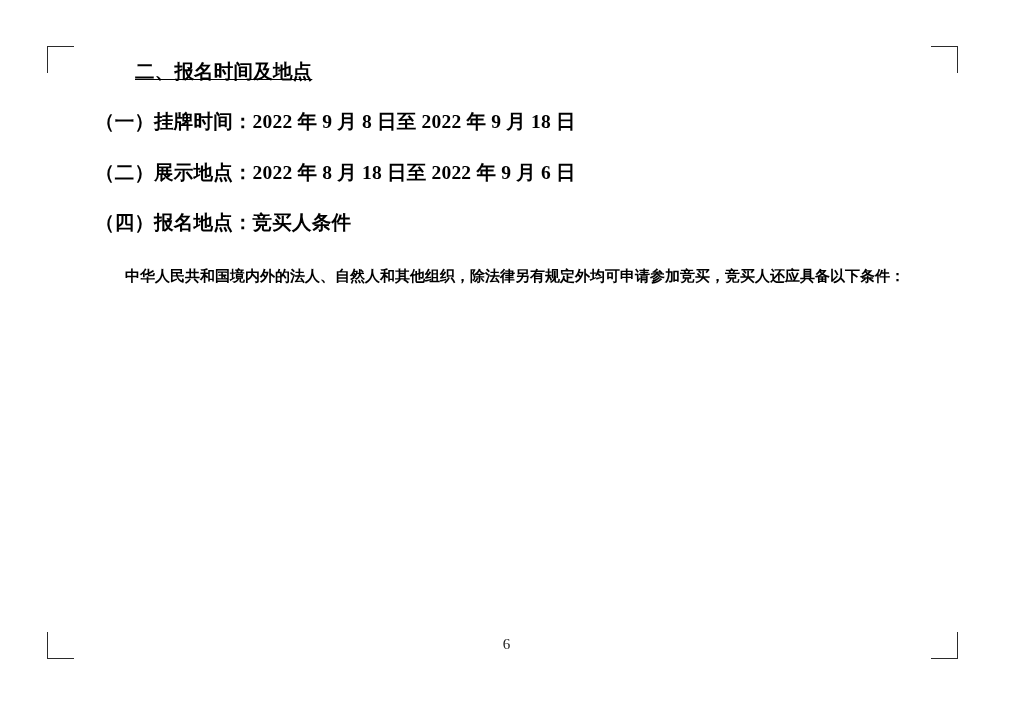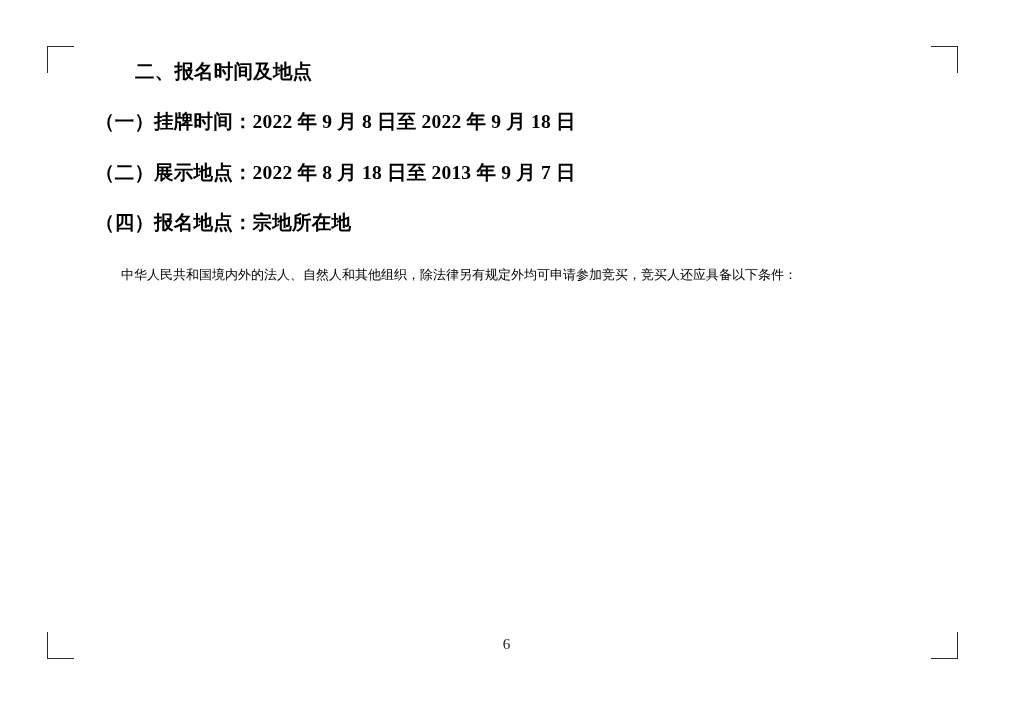--- a/index.html
+++ b/index.html
@@ -48,38 +48,40 @@
     letter-spacing: 0.2px;
   }
 
   .block {
     margin-bottom: 30.5px;
   }
 
   .heading {
     font-weight: bold;
     font-family: "Liberation Serif", "DejaVu Serif", serif;
+    text-decoration: underline;
   }
   .heading-indent {
     padding-left: 40px;
   }
 
   .item .lbl {
     font-weight: bold;
   }
   .item .val {
     font-weight: bold;
   }
 
   .para {
-    font-size: 13px;
+    font-size: 15px;
     line-height: 1.72;
     text-align: justify;
     text-indent: 2em;
     width: 852px;
+    font-weight: bold;
   }
 
   .pagenum {
     position: absolute;
     left: 0;
     top: 636px;
     width: 1013px;
     text-align: center;
     font-size: 15px;
     color: #1a1a1a;
@@ -100,26 +102,26 @@
 
     <div class="block">
       <div class="line heading heading-indent">二、报名时间及地点</div>
     </div>
 
     <div class="block item">
       <span class="line lbl">（一）挂牌时间：</span><span class="line val">2022 年 9 月 8 日至 2022 年 9 月 18 日</span>
     </div>
 
     <div class="block item">
-      <span class="line lbl">（二）展示地点：</span><span class="line val">2022 年 8 月 18 日至 2013 年 9 月 7 日</span>
+      <span class="line lbl">（二）展示地点：</span><span class="line val">2022 年 8 月 18 日至 2022 年 9 月 6 日</span>
     </div>
 
 
     <div class="block item">
-      <span class="line lbl">（四）报名地点：</span><span class="line val">宗地所在地</span>
+      <span class="line lbl">（四）报名地点：</span><span class="line val">竞买人条件</span>
     </div>
 
 
 
 
 
     <div class="para">中华人民共和国境内外的法人、自然人和其他组织，除法律另有规定外均可申请参加竞买，竞买人还应具备以下条件：</div>
 
   </div>
 

